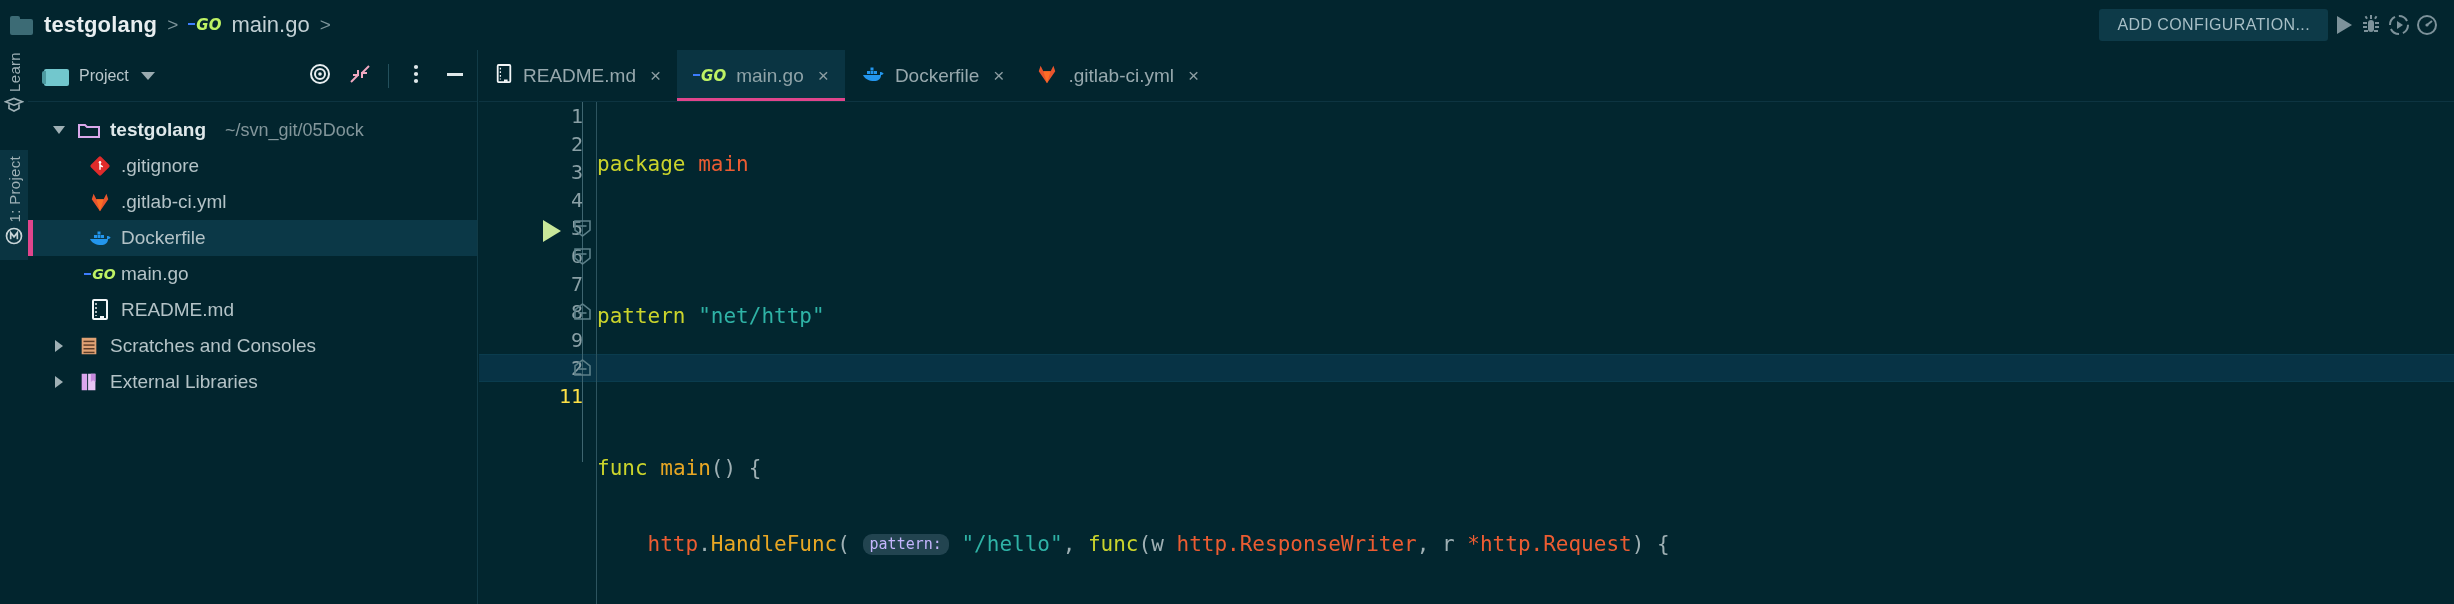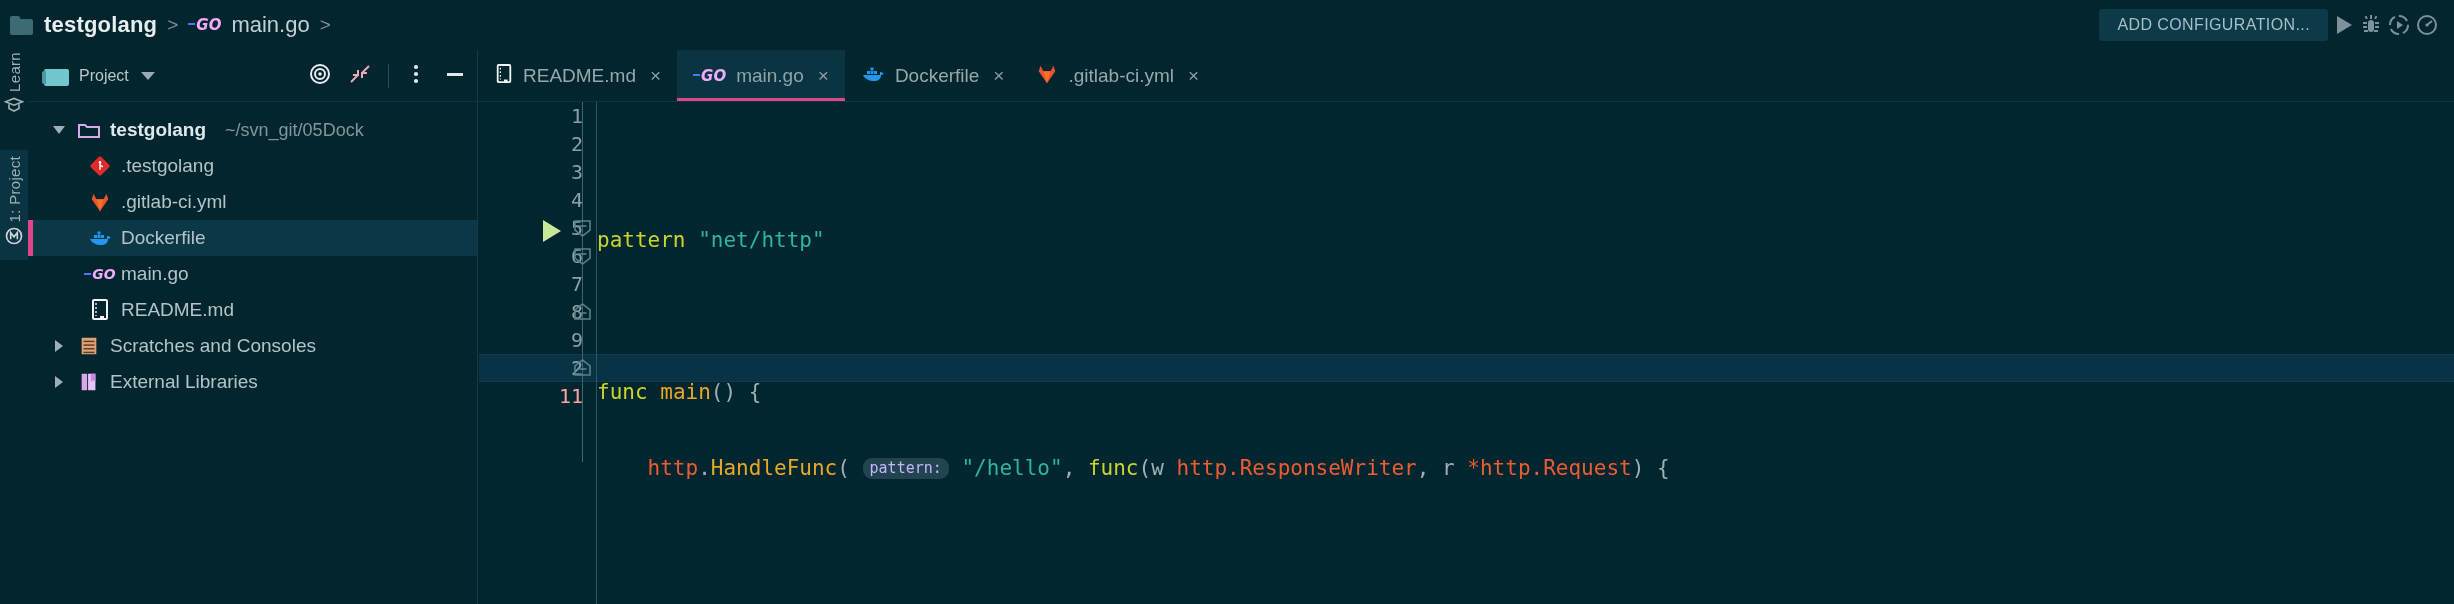--- a/index.html
+++ b/index.html
@@ -29,21 +29,21 @@
     content: ""; position: absolute; left: 0; top: 0px; width: 10px; height: 5px;
     background: #3c6b75; border-radius: 2px 2px 0 0;
   }
   .bc-title {
     color: #e8eef0; font-size: 22px; font-weight: bold; letter-spacing: .2px;
   }
   .bc-sep { color: #7d949a; font-size: 19px; font-weight: 300; }
   .bc-file { color: #c2d0d4; font-size: 22px; }
   .go-icon {
     display: inline-flex; align-items: center; font-size: 15px; font-weight: bold;
-    font-style: italic; color: #f0abfc; font-family: "DejaVu Sans", sans-serif;
+    font-style: italic; color: #bef264; font-family: "DejaVu Sans", sans-serif;
     position: relative; padding-left: 8px;
   }
   .go-icon::before {
     content: ""; position: absolute; left: 0; top: 7px; width: 7px; height: 2px;
     background: #3d7dfd;
   }
 
   .topright {
     position: absolute; right: 14px; top: 0; height: 50px;
     display: flex; align-items: center; gap: 2px;
@@ -145,21 +145,21 @@
   .active-line {
     position: absolute; left: 0; right: 0; height: 28px; background: #073345;
     border-top: 1px solid #0a3c4e; border-bottom: 1px solid #0a3c4e;
   }
   .gutter {
     position: absolute; left: 0; top: 0; width: 110px; height: 100%;
     text-align: right; color: #8aa0a6; font-family: "DejaVu Sans Mono", monospace;
     font-size: 20px;
   }
   .gutter .ln { height: 28px; line-height: 28px; padding-right: 6px; }
-  .gutter .ln.current { color: #fca5a5; }
+  .gutter .ln.current { color: #fde047; }
   .run-arrow {
     position: absolute; left: 64px; top: 118px;
     width: 0; height: 0; border-top: 11px solid transparent; border-bottom: 11px solid transparent;
     border-left: 18px solid #c8e79a;
   }
   .fold-col { position: absolute; left: 92px; top: 0; width: 24px; height: 100%; }
   .fold-line { position: absolute; left: 11px; top: 0; width: 1px; background: #3e6570; }
   .fold-mark { position: absolute; left: 2px; width: 19px; height: 19px; }
   .fold-mark svg { display:block; }
 
@@ -306,21 +306,21 @@
     </div>
 
     <div class="tree-row t-indent-2">
       <span class="nodeicon">
         <svg width="22" height="22" viewBox="0 0 24 24">
             <rect x="4" y="4" width="16" height="16" rx="2" transform="rotate(45 12 12)" fill="#e02b2b"></rect>
             <path d="M12 8v8M12 11l3 2" stroke="#fff" stroke-width="1.6" fill="none"></path>
             <circle cx="12" cy="8" r="1.4" fill="#fff"></circle>
           </svg>
       </span>
-      <span class="t-name">.testgolang</span>
+      <span class="t-name">.gitignore</span>
     </div>
 
     <div class="tree-row t-indent-2">
       <span class="nodeicon">
         <svg width="22" height="22" viewBox="0 0 24 24">
             <path d="M12 22L3 9l2-6 3 6h8l3-6 2 6z" fill="#e8552d"></path>
             <path d="M12 22L8 9h8z" fill="#fc6d26"></path>
           </svg>
       </span>
       <span class="t-name">.gitlab-ci.yml</span>
@@ -481,20 +481,21 @@
         <svg width="19" height="19" viewBox="0 0 19 19">
             <path d="M2 17h15V8L9.5 2 2 8z" fill="none" stroke="#5d8089" stroke-width="1.6"></path>
             <line x1="5.5" y1="11" x2="13.5" y2="11" stroke="#5d8089" stroke-width="1.6"></line>
           </svg>
       </div>
     </div>
 
     <div class="editor-left-border"></div>
 
     <div class="code">
+      <div class="row"><span class="kw">package</span> <span class="typ">main</span></div>
       <div class="row"></div>
       <div class="row"><span class="kw">pattern</span> <span class="str">"net/http"</span></div>
       <div class="row"></div>
       <div class="row"><span class="kw">func</span> <span class="fn">main</span><span class="punc">() {</span></div>
       <div class="row">    <span class="typ">http</span><span class="punc">.</span><span class="fn">HandleFunc</span><span class="punc">(</span> <span class="param-hint">pattern:</span> <span class="str">"/hello"</span><span class="punc">,</span> <span class="kw">func</span><span class="punc">(</span><span class="punc">w</span> <span class="typ">http.ResponseWriter</span><span class="punc">,</span> <span class="punc">r</span> <span class="typ">*http.Request</span><span class="punc">) {</span></div>
       
       
       
       
       

